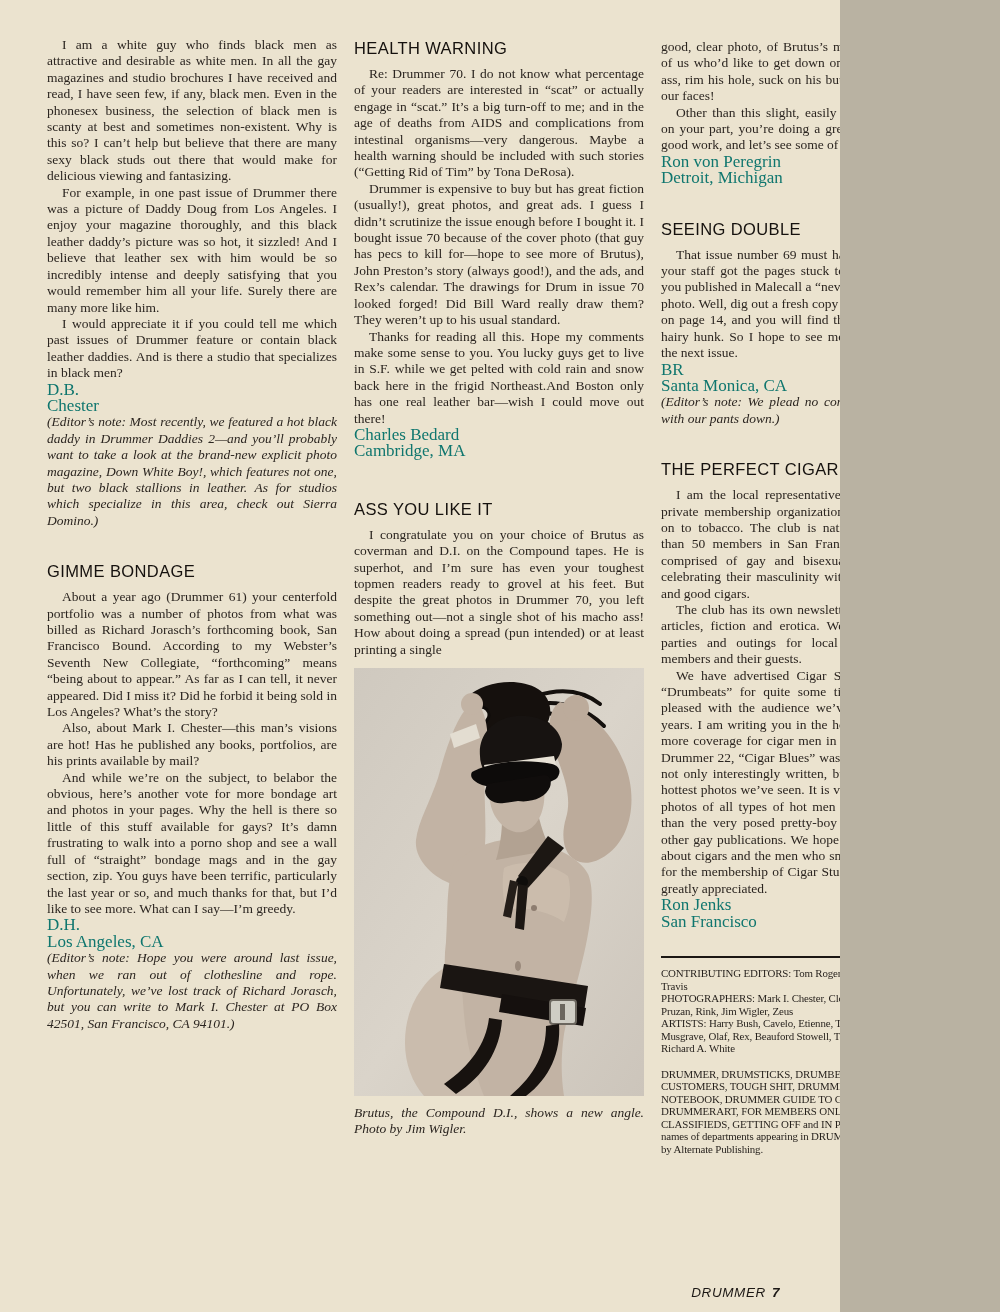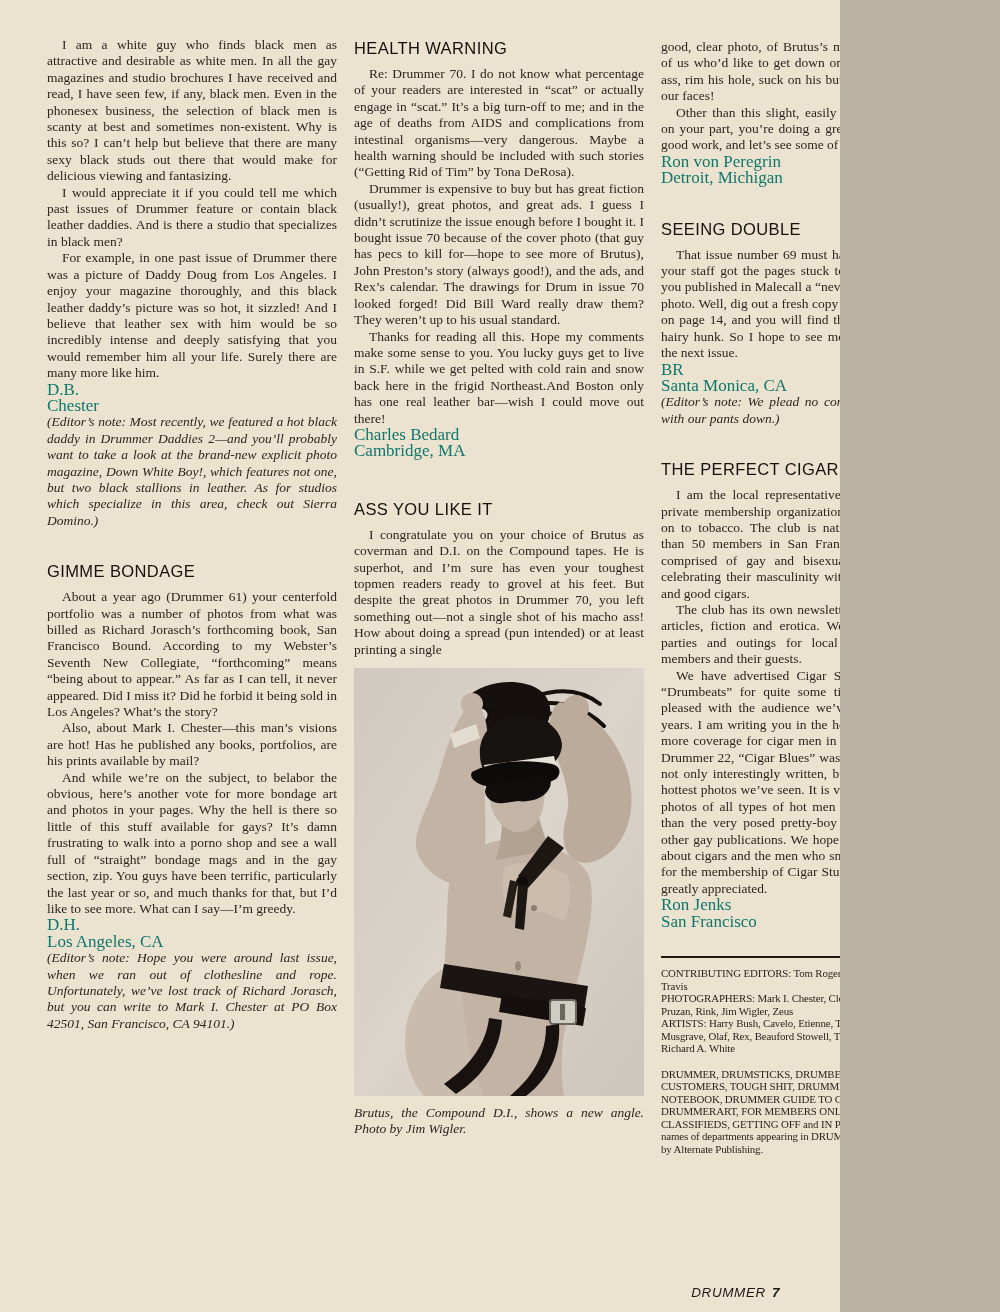--- a/index.html
+++ b/index.html
@@ -85,22 +85,22 @@
 </style>
 </head>
 <body>
 
 <div class="page">
   <div class="cols">
 
     <div class="col">
       <section>
         <p>I am a white guy who finds black men as attractive and desirable as white men. In all the gay magazines and studio brochures I have received and read, I have seen few, if any, black men. Even in the phonesex business, the selection of black men is scanty at best and sometimes non-existent. Why is this so? I can’t help but believe that there are many sexy black studs out there that would make for delicious viewing and fantasizing.</p>
+        <p>For example, in one past issue of Drummer there was a picture of Daddy Doug from Los Angeles. I enjoy your magazine thoroughly, and this black leather daddy’s picture was so hot, it sizzled! And I believe that leather sex with him would be so incredibly intense and deeply satisfying that you would remember him all your life. Surely there are many more like him.</p>
         <p>I would appreciate it if you could tell me which past issues of Drummer feature or contain black leather daddies. And is there a studio that specializes in black men?</p>
-        <p>For example, in one past issue of Drummer there was a picture of Daddy Doug from Los Angeles. I enjoy your magazine thoroughly, and this black leather daddy’s picture was so hot, it sizzled! And I believe that leather sex with him would be so incredibly intense and deeply satisfying that you would remember him all your life. Surely there are many more like him.</p>
         <div class="sig">
           <div>D.B.</div>
           <div>Chester</div>
         </div>
         <p class="ednote">(Editor’s note: Most recently, we featured a hot black daddy in Drummer Daddies 2—and you’ll probably want to take a look at the brand-new explicit photo magazine, Down White Boy!, which features not one, but two black stallions in leather. As for studios which specialize in this area, check out Sierra Domino.)</p>
       </section>
 
       <section>
         <h2 class="head">GIMME BONDAGE</h2>
         <p>About a year ago (Drummer 61) your centerfold portfolio was a number of photos from what was billed as Richard Jorasch’s forthcoming book, San Francisco Bound. According to my Webster’s Seventh New Collegiate, “forthcoming” means “being about to appear.” As far as I can tell, it never appeared. Did I miss it? Did he forbid it being sold in Los Angeles? What’s the story?</p>

